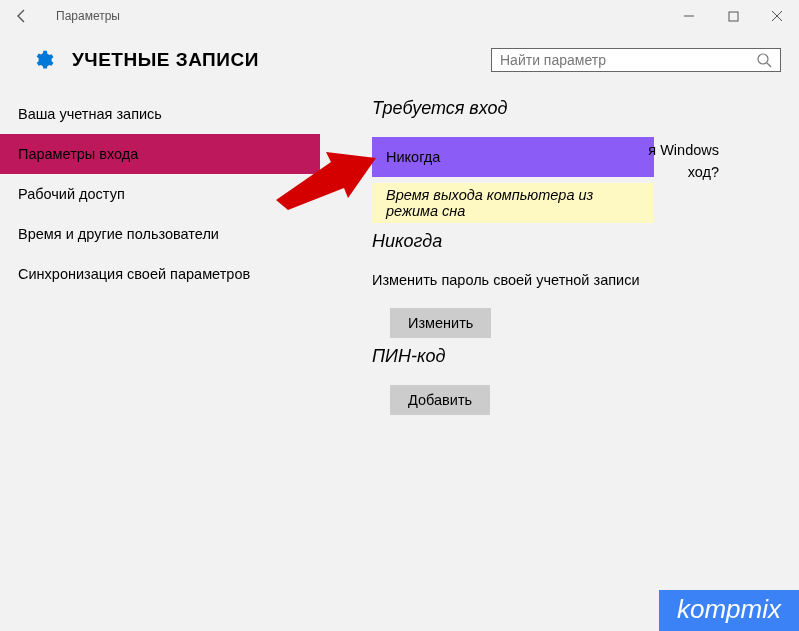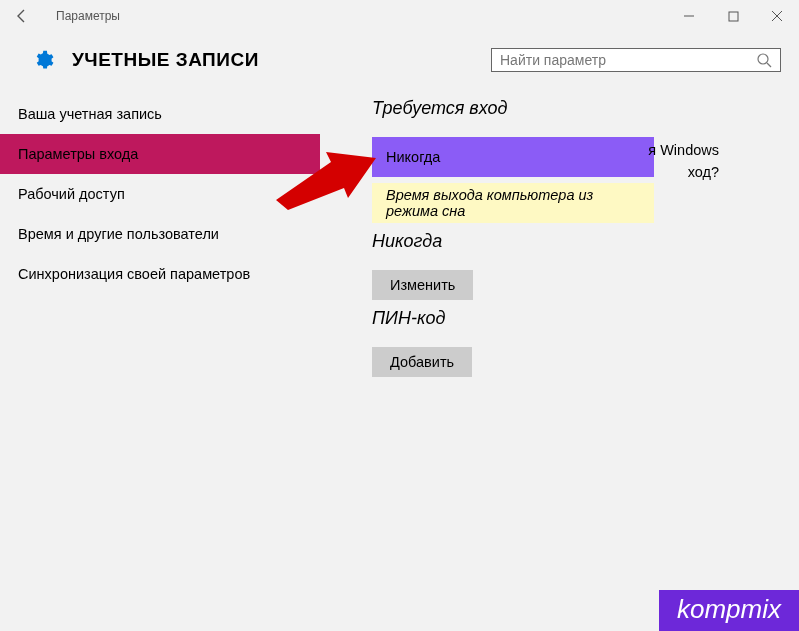--- a/index.html
+++ b/index.html
@@ -125,34 +125,35 @@
     line-height: 1.5;
   }
   .btn {
     display: inline-block;
     background: #ccc;
     border: none;
     padding: 7px 18px;
     font-size: 14.5px;
     cursor: pointer;
     font-family: inherit;
+    margin-left: 18px;
   }
   .gap-lg { margin-top: 40px; }
   .gap-md { margin-top: 34px; }
   .arrow {
     position: absolute;
     left: 276px;
     top: 140px;
     z-index: 10;
   }
   .watermark {
     position: absolute;
     right: 0;
     bottom: 0;
-    background: #6d28d9;
+    background: #3b82f6;
     color: #fff;
     font-size: 26px;
     font-weight: 400;
     font-style: italic;
     padding: 4px 18px 6px 18px;
   }
 </style>
 </head>
 <body>
 
@@ -217,20 +218,21 @@
       <div class="drop-opt hover">
           <span>Никогда</span>
         </div>
       <div style="height:6px"></div>
       <div class="drop-opt sel">
           <span>Время выхода компьютера из режима сна</span>
         </div>
     </div>
 
     <h2 class="gap-lg">Никогда</h2>
+    <div class="secdesc">Изменить пароль своей учетной записи</div>
     <button class="btn"><span>Изменить</span></button>
 
     <h2 class="gap-md">ПИН-код</h2>
     <button class="btn"><span>Добавить</span></button>
   </div>
 </div>
 
 <svg class="arrow" width="100" height="70" viewBox="0 0 100 70">
   <polygon points="0,60 55,22 50,12 100,18 72,58 68,48 12,70" fill="#d40000"></polygon>
 </svg>

